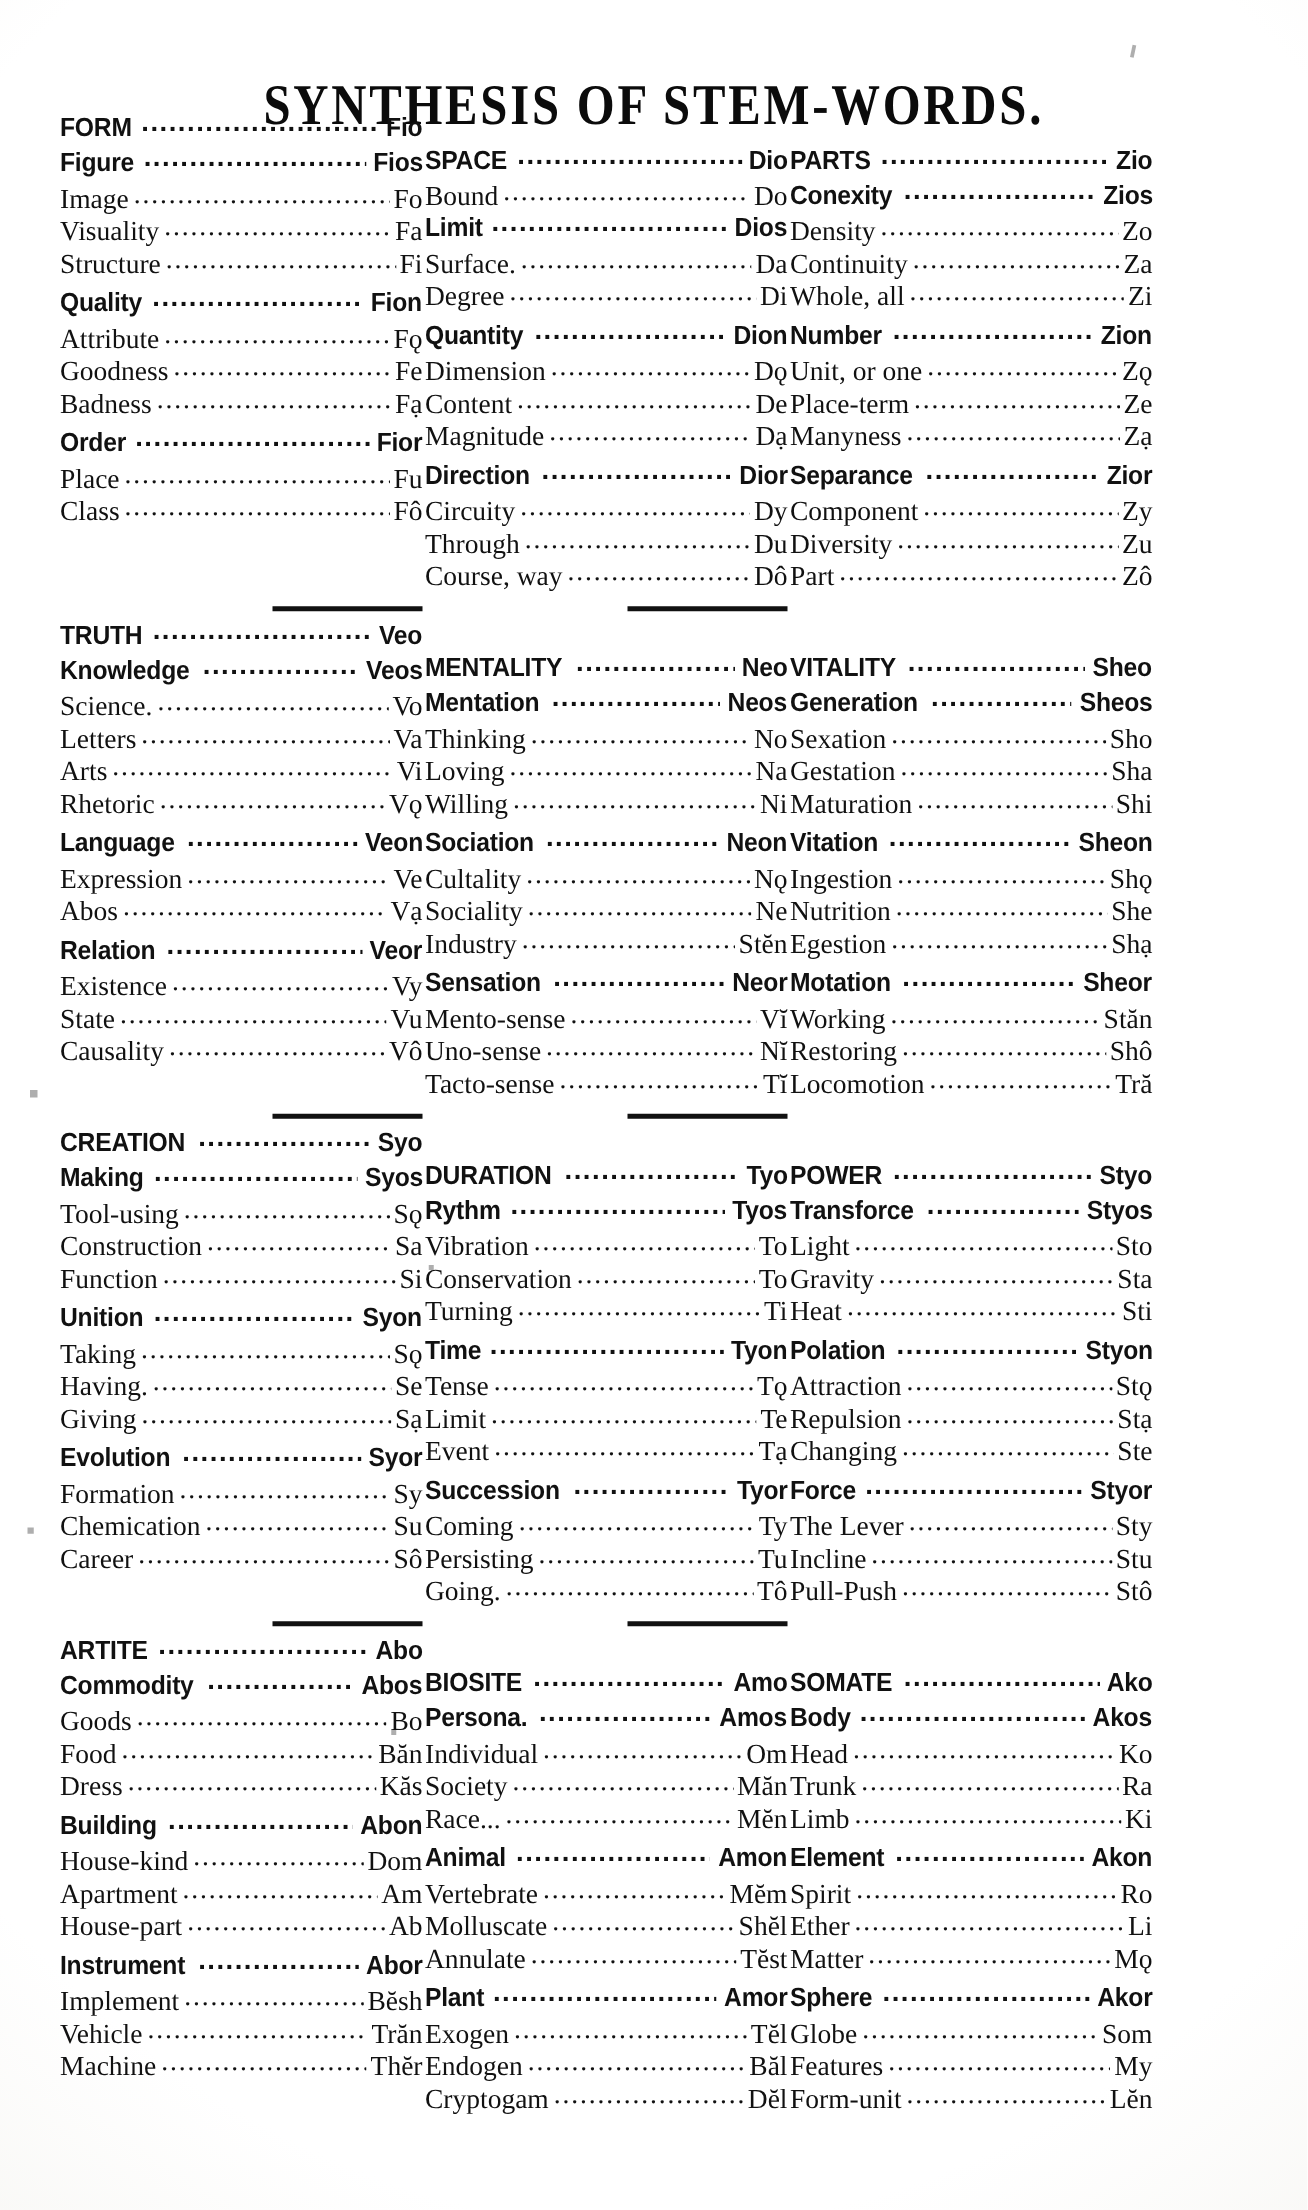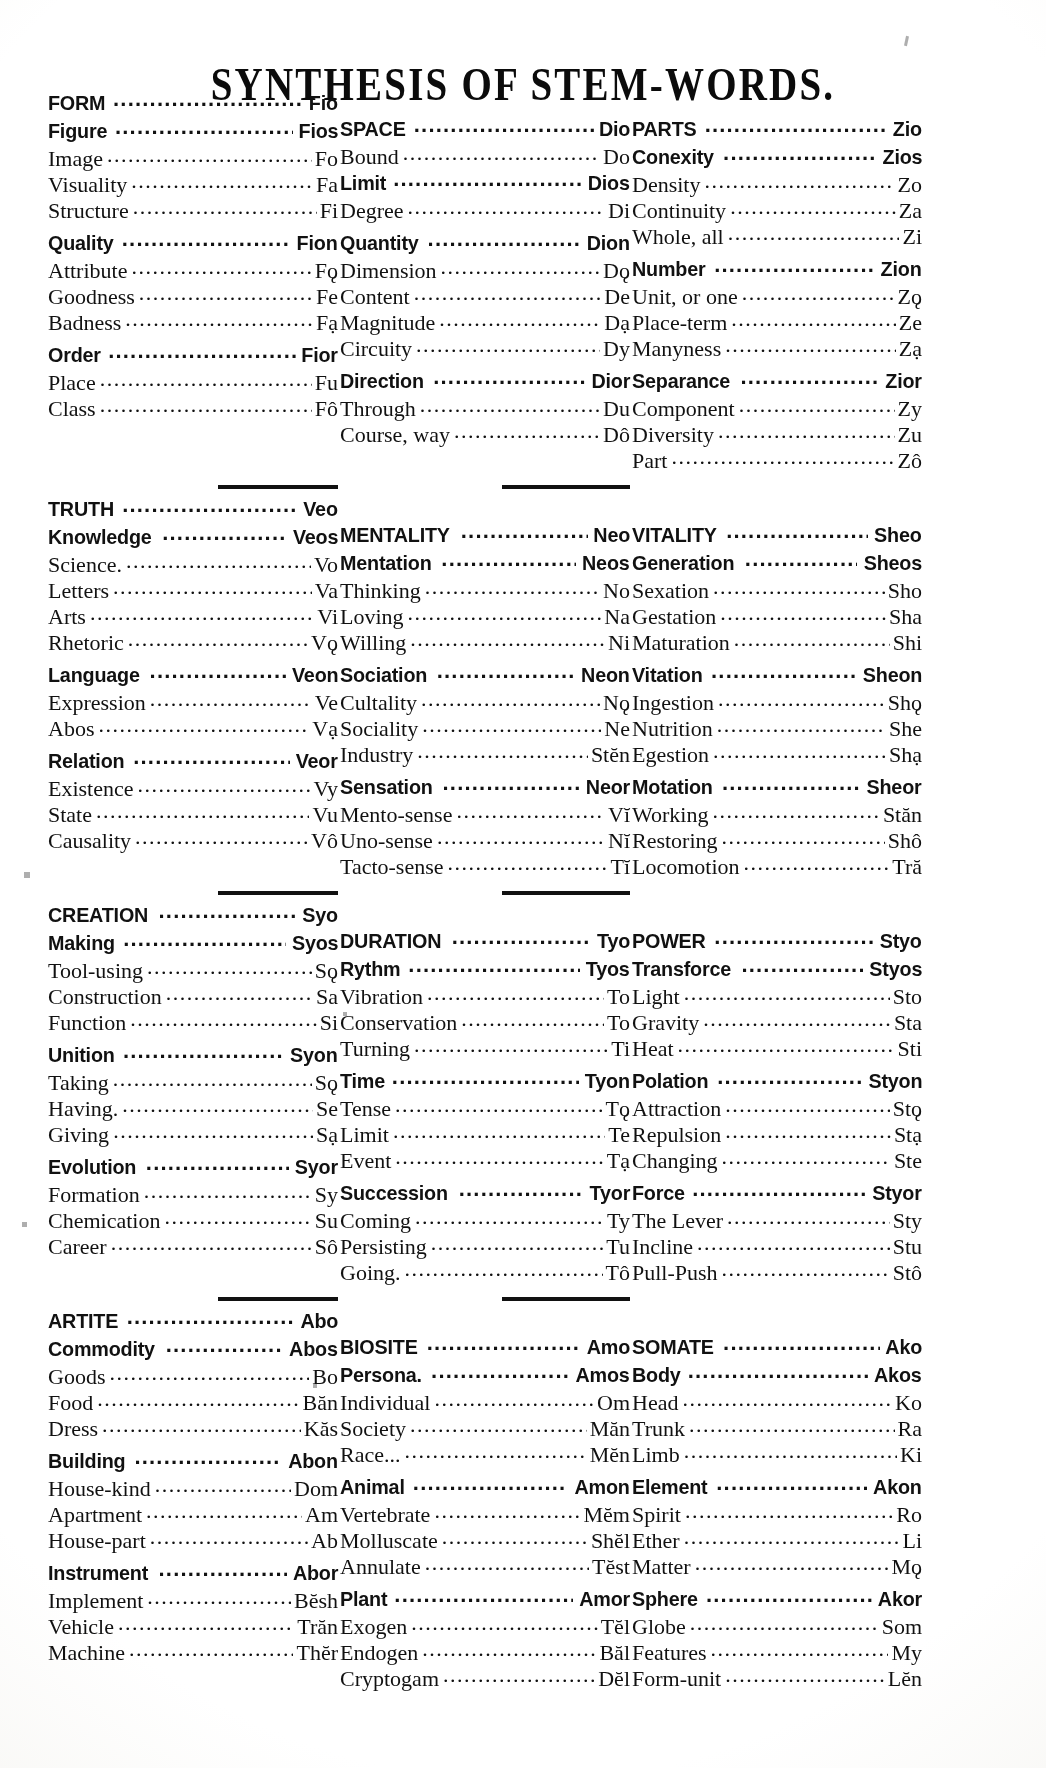--- a/index.html
+++ b/index.html
@@ -238,20 +238,25 @@
           <span class="term">Bound</span>
           <span class="leader"></span>
           <span class="code">Do</span>
         </div>
         <div class="entry head">
           <span class="term">Limit</span>
           <span class="leader"></span>
           <span class="code">Dios</span>
         </div>
         <div class="entry plain">
+          <span class="term">Surface.</span>
+          <span class="leader"></span>
+          <span class="code">Da</span>
+        </div>
+        <div class="entry plain">
           <span class="term">Degree</span>
           <span class="leader"></span>
           <span class="code">Di</span>
         </div>
         <div class="entry head group-gap">
           <span class="term">Quantity</span>
           <span class="leader"></span>
           <span class="code">Dion</span>
         </div>
         <div class="entry plain">
@@ -262,29 +267,29 @@
         <div class="entry plain">
           <span class="term">Content</span>
           <span class="leader"></span>
           <span class="code">De</span>
         </div>
         <div class="entry plain">
           <span class="term">Magnitude</span>
           <span class="leader"></span>
           <span class="code">Dạ</span>
         </div>
+        <div class="entry head group-gap">
+          <span class="term">Direction</span>
+          <span class="leader"></span>
+          <span class="code">Dior</span>
+        </div>
         <div class="entry plain">
           <span class="term">Circuity</span>
           <span class="leader"></span>
           <span class="code">Dy</span>
-        </div>
-        <div class="entry head group-gap">
-          <span class="term">Direction</span>
-          <span class="leader"></span>
-          <span class="code">Dior</span>
         </div>
         <div class="entry plain">
           <span class="term">Through</span>
           <span class="leader"></span>
           <span class="code">Du</span>
         </div>
         <div class="entry plain">
           <span class="term">Course, way</span>
           <span class="leader"></span>
           <span class="code">Dô</span>

